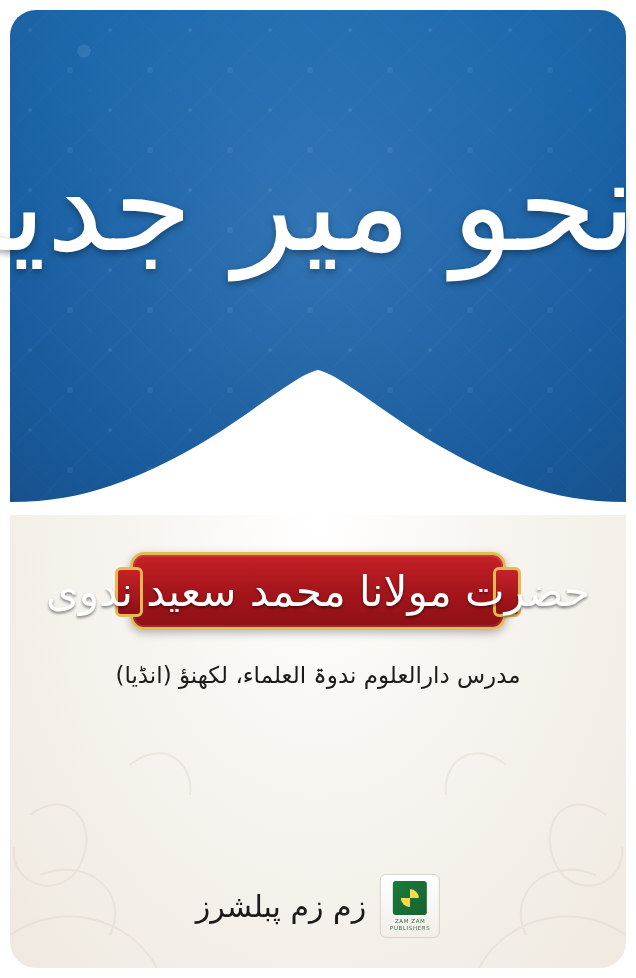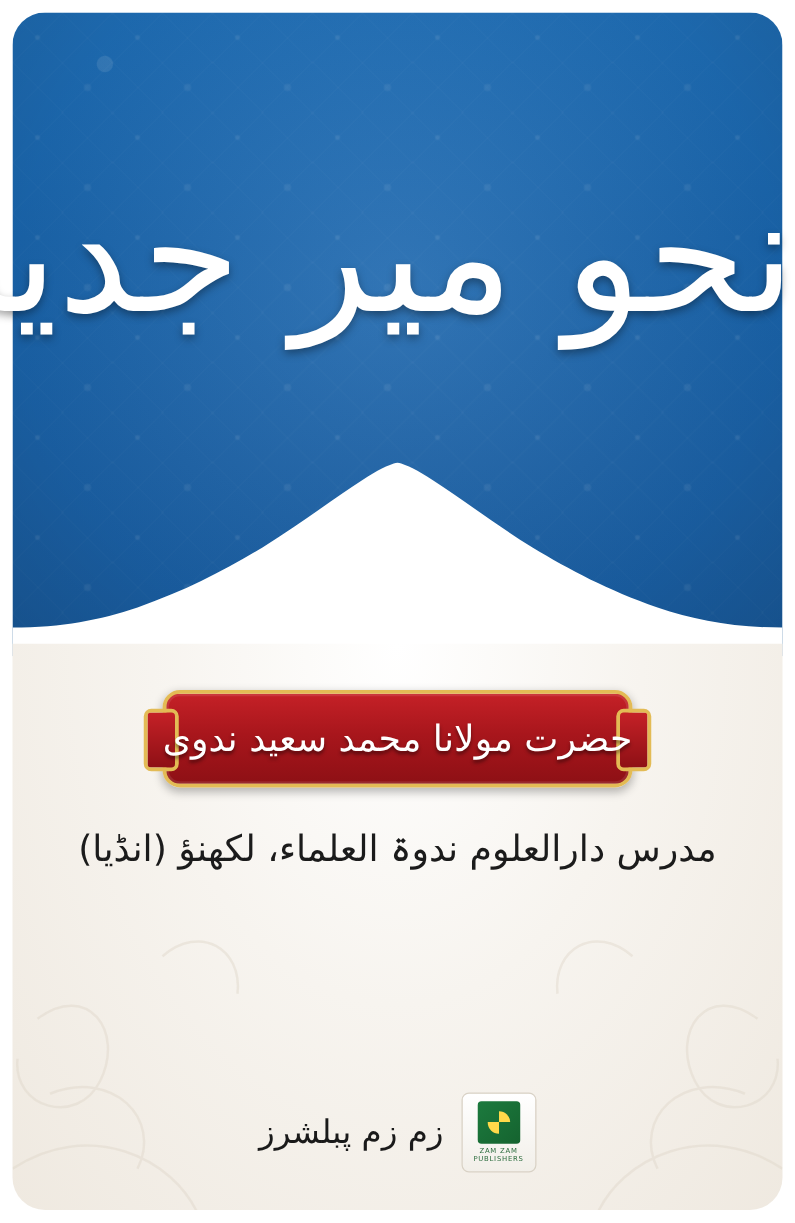--- a/index.html
+++ b/index.html
@@ -121,36 +121,36 @@
     height: 44px;
     background: linear-gradient(180deg, #c52127, #8e1015);
     border: 3px solid #e3bb55;
     border-radius: 6px;
     z-index: -1;
   }
   .author-ribbon::before { left: -18px; }
   .author-ribbon::after  { right: -18px; }
   .author-name {
     color: #ffffff;
-    font-size: 29px;
+    font-size: 42px;
     direction: rtl;
     white-space: nowrap;
     text-shadow: 0 2px 3px rgba(0,0,0,0.45);
     font-family: "DejaVu Sans", sans-serif;
   }
 
   
   .affiliation {
     position: absolute;
     left: 0;
     right: 0;
     top: 662px;
     text-align: center;
     color: #1b1b1b;
-    font-size: 29px;
+    font-size: 23px;
     direction: rtl;
     white-space: nowrap;
     font-family: "DejaVu Sans", sans-serif;
   }
 
   
   .description {
     position: absolute;
     left: 0;
     right: 0;
@@ -210,21 +210,21 @@
   .pub-logo .pub-logo-text {
     font-size: 5.5px;
     letter-spacing: 0.6px;
     color: #2a6b3c;
     margin-top: 3px;
     text-align: center;
     line-height: 1.25;
     direction: ltr;
   }
   .pub-name {
-    font-size: 26px;
+    font-size: 30px;
     color: #1a1a1a;
     direction: rtl;
     white-space: nowrap;
     font-family: "DejaVu Sans", sans-serif;
   }
 </style>
 </head>
 <body>
 
 <div class="cover">

